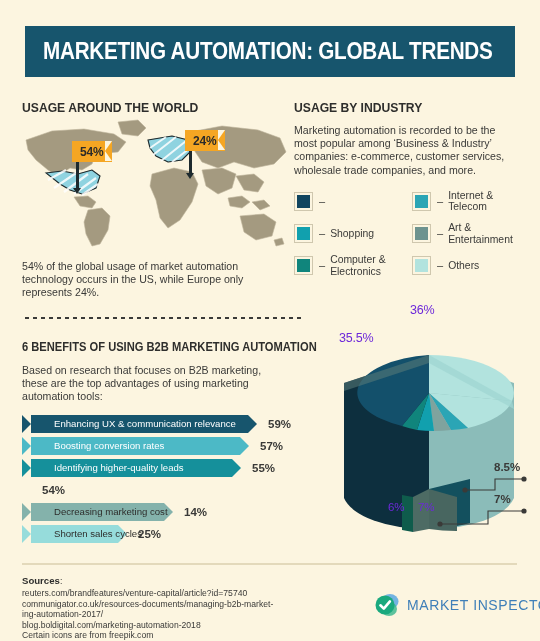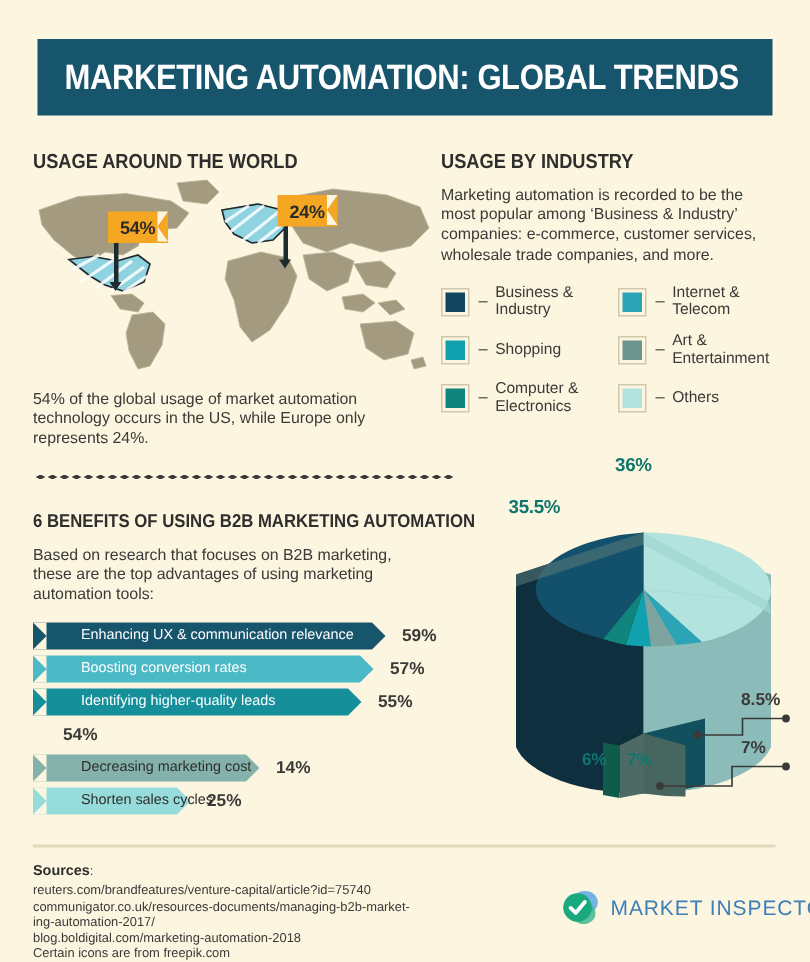--- a/index.html
+++ b/index.html
@@ -107,21 +107,21 @@
   .bar .arrow{
     position:absolute;right:-9px;top:0;width:0;height:0;
     border-top:9px solid transparent;border-bottom:9px solid transparent;
   }
   .bar-val{font-weight:bold;font-size:11.5px;color:#3a3a38;margin-left:20px;white-space:nowrap;text-align:right;}
 
   
   .pie-box{position:absolute;left:318px;top:283px;width:222px;height:270px;}
   .pie-box svg{display:block;}
   .pie-lbl{
-    position:absolute;font-weight:bold;font-size:12.5px;color:#0f766e;
+    position:absolute;font-weight:normal;font-size:12.5px;color:#6d28d9;
     letter-spacing:-.2px;white-space:nowrap;
   }
   .call-lbl{
     position:absolute;font-weight:bold;font-size:11.5px;color:#3a3a38;
     white-space:nowrap;
   }
 
   
   .foot-rule{position:absolute;left:22px;top:563px;width:495px;height:1.5px;background:#e3d9bb;}
   .sources{position:absolute;left:22px;top:570px;width:290px;}
@@ -220,21 +220,20 @@
   <div class="ind-box">
     <div class="sec-h">USAGE BY INDUSTRY</div>
     <div class="ind-desc body-t">Marketing automation is recorded to be the most popular among ‘Business &amp; Industry’ companies: e-commerce, customer services, wholesale trade companies, and more.</div>
 
     <div class="legend">
       <div class="lg-item">
         <span class="sw-outer">
           <span class="sw" style="background:#11455f"></span>
         </span>
         <span class="dash">–</span>
-        <span class="lg-txt">Business &amp; Industry</span>
       </div>
       <div class="lg-item">
         <span class="sw-outer">
           <span class="sw" style="background:#2ba5b5"></span>
         </span>
         <span class="dash">–</span>
         <span class="lg-txt">Internet &amp; Telecom</span>
       </div>
 
       <div class="lg-item">

